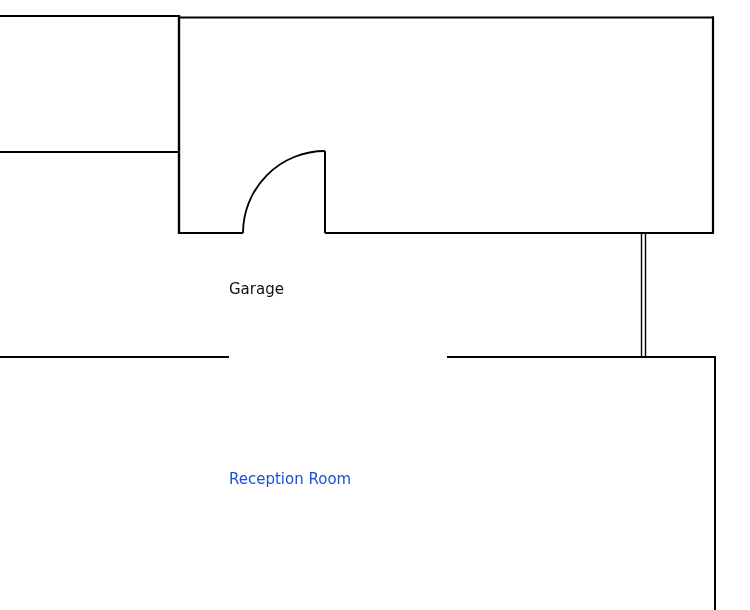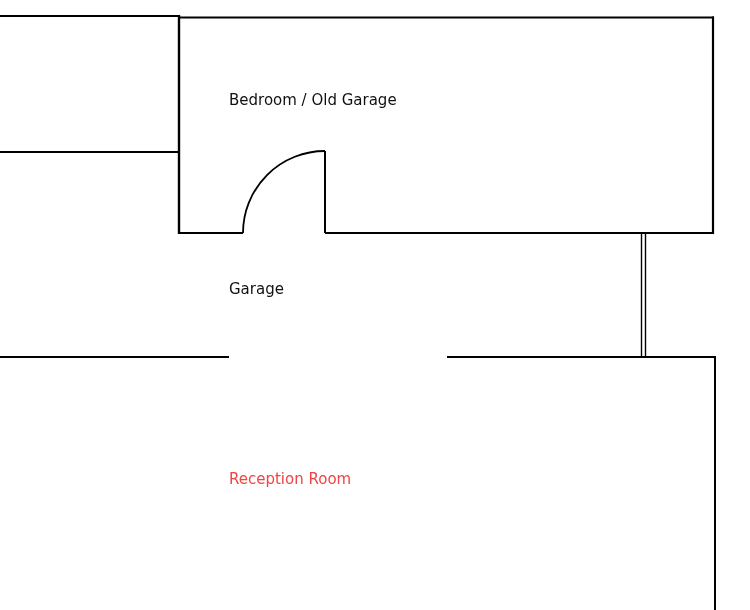--- a/index.html
+++ b/index.html
@@ -46,18 +46,17 @@
       <line x1="325" y1="233" x2="714" y2="233" stroke="#000000" stroke-width="2.2"></line>
       <line x1="641.5" y1="233" x2="641.5" y2="358" stroke="#000000" stroke-width="1.4"></line>
       <line x1="645.5" y1="233" x2="645.5" y2="358" stroke="#000000" stroke-width="1.4"></line>
       <line x1="0" y1="357" x2="229" y2="357" stroke="#000000" stroke-width="2"></line>
       <line x1="447" y1="357" x2="716" y2="357" stroke="#000000" stroke-width="2"></line>
       <line x1="715" y1="356" x2="715" y2="610" stroke="#000000" stroke-width="2"></line>
       <line x1="325" y1="151" x2="325" y2="233" stroke="#000000" stroke-width="2"></line>
       <path d="M 243 233 A 82 82 0 0 1 325 151" fill="none" stroke="#000000" stroke-width="1.8"></path>
     </svg>
 
-  <div class="room-label label-bedroom" style="color: rgb(17, 17, 17);">Bedroom / Old Garage</div>
 
   <div class="room-label label-hallway" style="color: rgb(17, 17, 17);">Garage</div>
 
-  <div class="room-label label-reception" style="color: #ef4444;">Reception Room</div>
+  <div class="room-label label-reception" style="color: #1d4ed8;">Reception Room</div>
 </div>
 
 </body></html>

